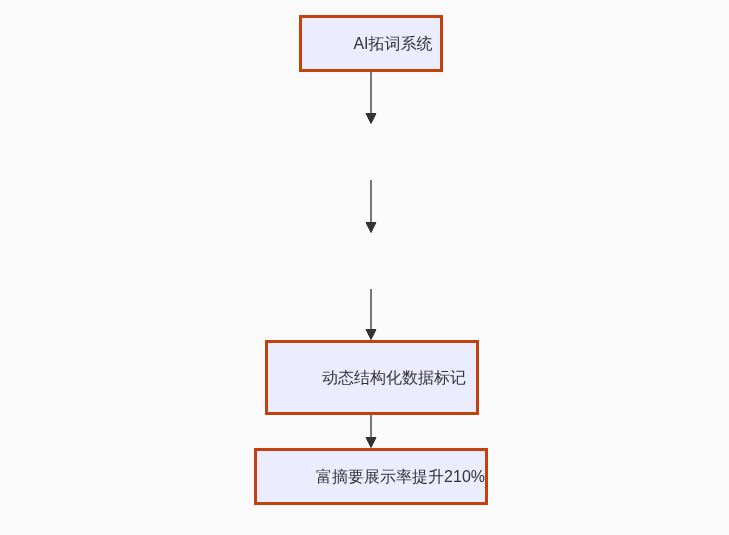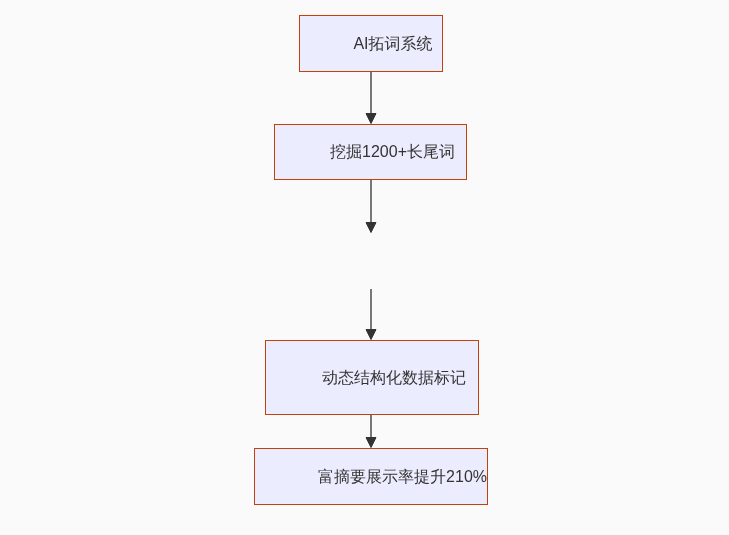--- a/index.html
+++ b/index.html
@@ -32,21 +32,21 @@
     stroke-width: 1.5;
   }
   .edges polygon {
     fill: #333333;
     stroke: #333333;
   }
   .node {
     position: absolute;
     box-sizing: border-box;
     background: #ECECFF;
-    border: 1px solid #c2410c;
+    border: 3px solid #c2410c;
     color: #333333;
     display: flex;
     align-items: center;
     justify-content: center;
     font-size: 16px;
     line-height: 1.2;
     text-align: center;
     white-space: nowrap;
     padding-left: 44px;
   }
@@ -76,23 +76,20 @@
     </g>
     <g>
       <line x1="371" y1="397" x2="371" y2="438"></line>
       <polygon points="366,437.5 376,437.5 371,447.5"></polygon>
     </g>
   </svg>
 
   <div class="node n1">
     <span>AI拓词系统</span>
   </div>
-  <div class="node n2">
-    <span>挖掘1200+长尾词</span>
-  </div>
   <div class="node n4">
     <span>动态结构化数据标记</span>
   </div>
   <div class="node n5">
     <span>富摘要展示率提升210%</span>
   </div>
 
 </div>
 
 </body></html>

